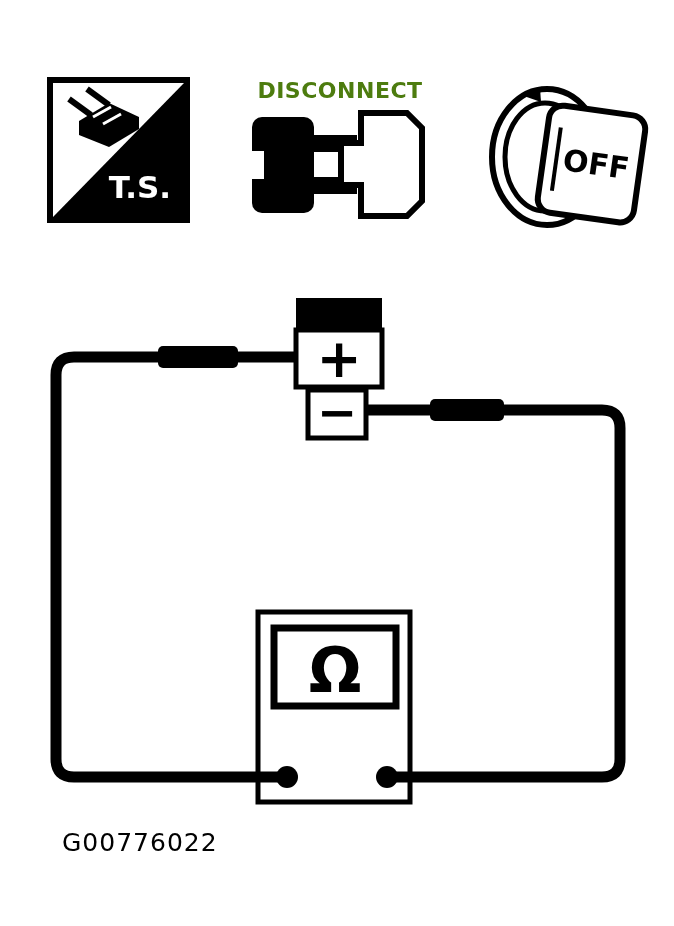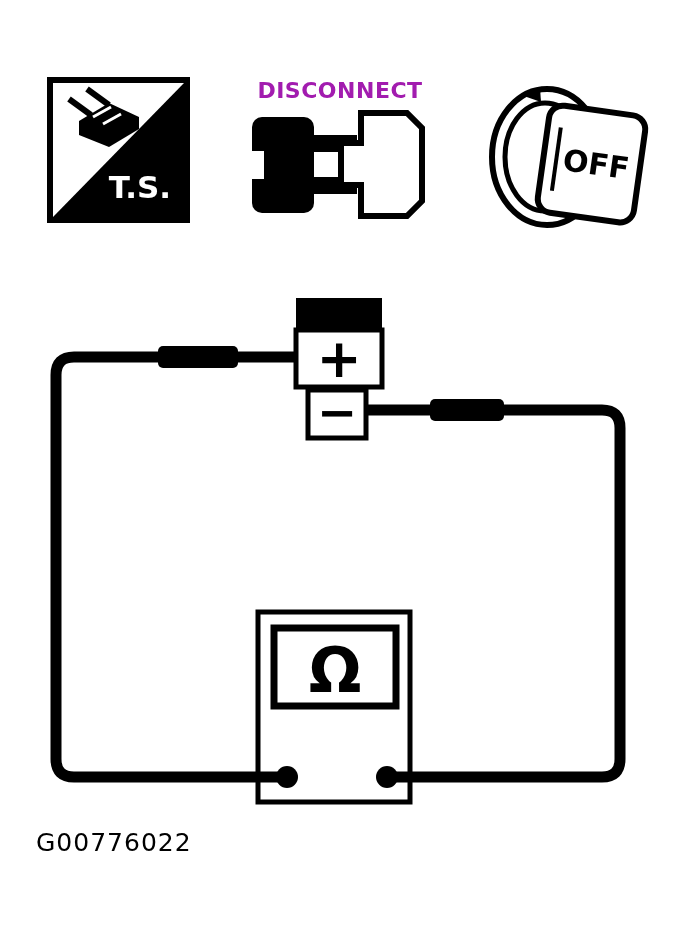--- a/index.html
+++ b/index.html
@@ -5,23 +5,23 @@
   * { margin:0; padding:0; box-sizing:border-box; }
   html,body { background:#ffffff; }
   body {
     width:674px; height:926px; position:relative; overflow:hidden;
     font-family:"DejaVu Sans","Liberation Sans",sans-serif; color:#000;
   }
   .abs { position:absolute; }
   svg text { font-family:"DejaVu Sans","Liberation Sans",sans-serif; }
   .disconnect-title {
     font-weight:bold; font-size:22px; letter-spacing:0.5px;
-    text-align:center; color:#a21caf; width:100%;
+    text-align:center; color:#4d7c0f; width:100%;
   }
-  .caption { font-size:25px; letter-spacing:1px; color:#000; }
+  .caption { font-size:25px; letter-spacing:1px; color:#000;margin-left:26px; }
 </style>
 </head>
 <body>
 
 <svg class="abs" style="left:47px;top:77px" width="143" height="146" viewBox="0 0 143 146">
   <rect x="3" y="3" width="137" height="140" fill="#fff" stroke="#000" stroke-width="6"></rect>
   <polygon points="137,6 137,140 6,140" fill="#000"></polygon>
   <g>
     <line x1="22" y1="22" x2="44" y2="38" stroke="#000" stroke-width="6"></line>
     <line x1="40" y1="12" x2="62" y2="28" stroke="#000" stroke-width="6"></line>

